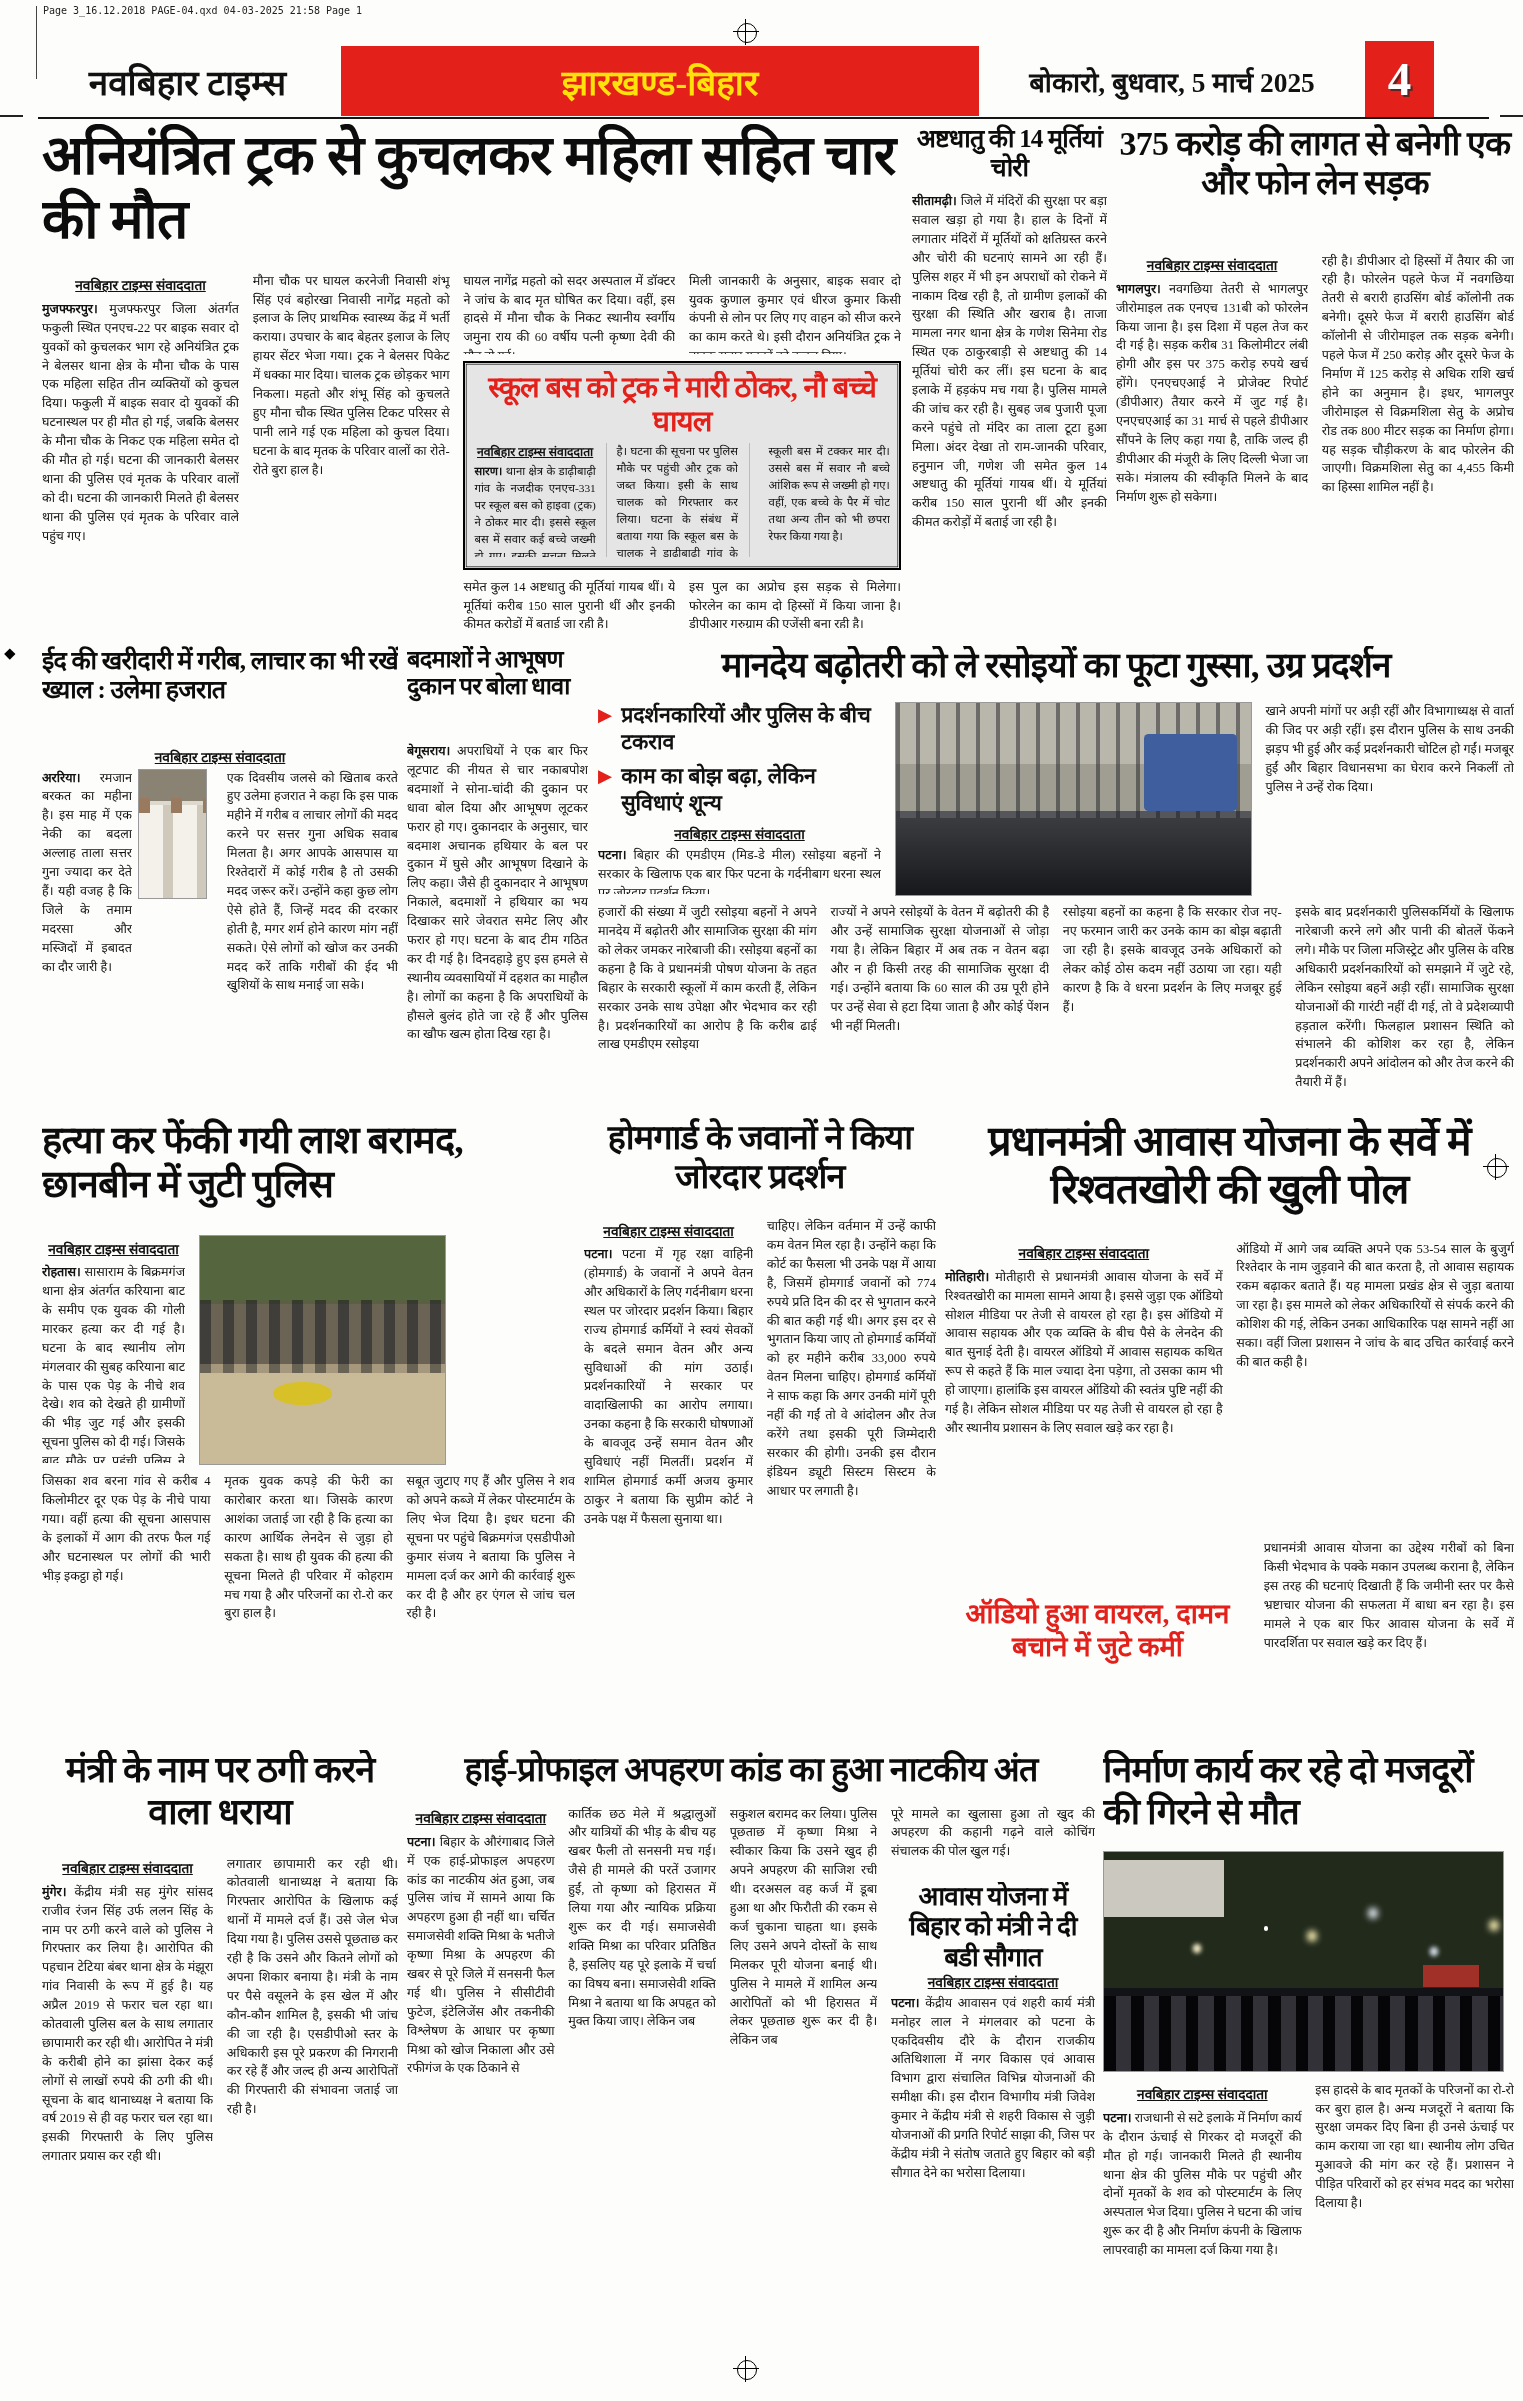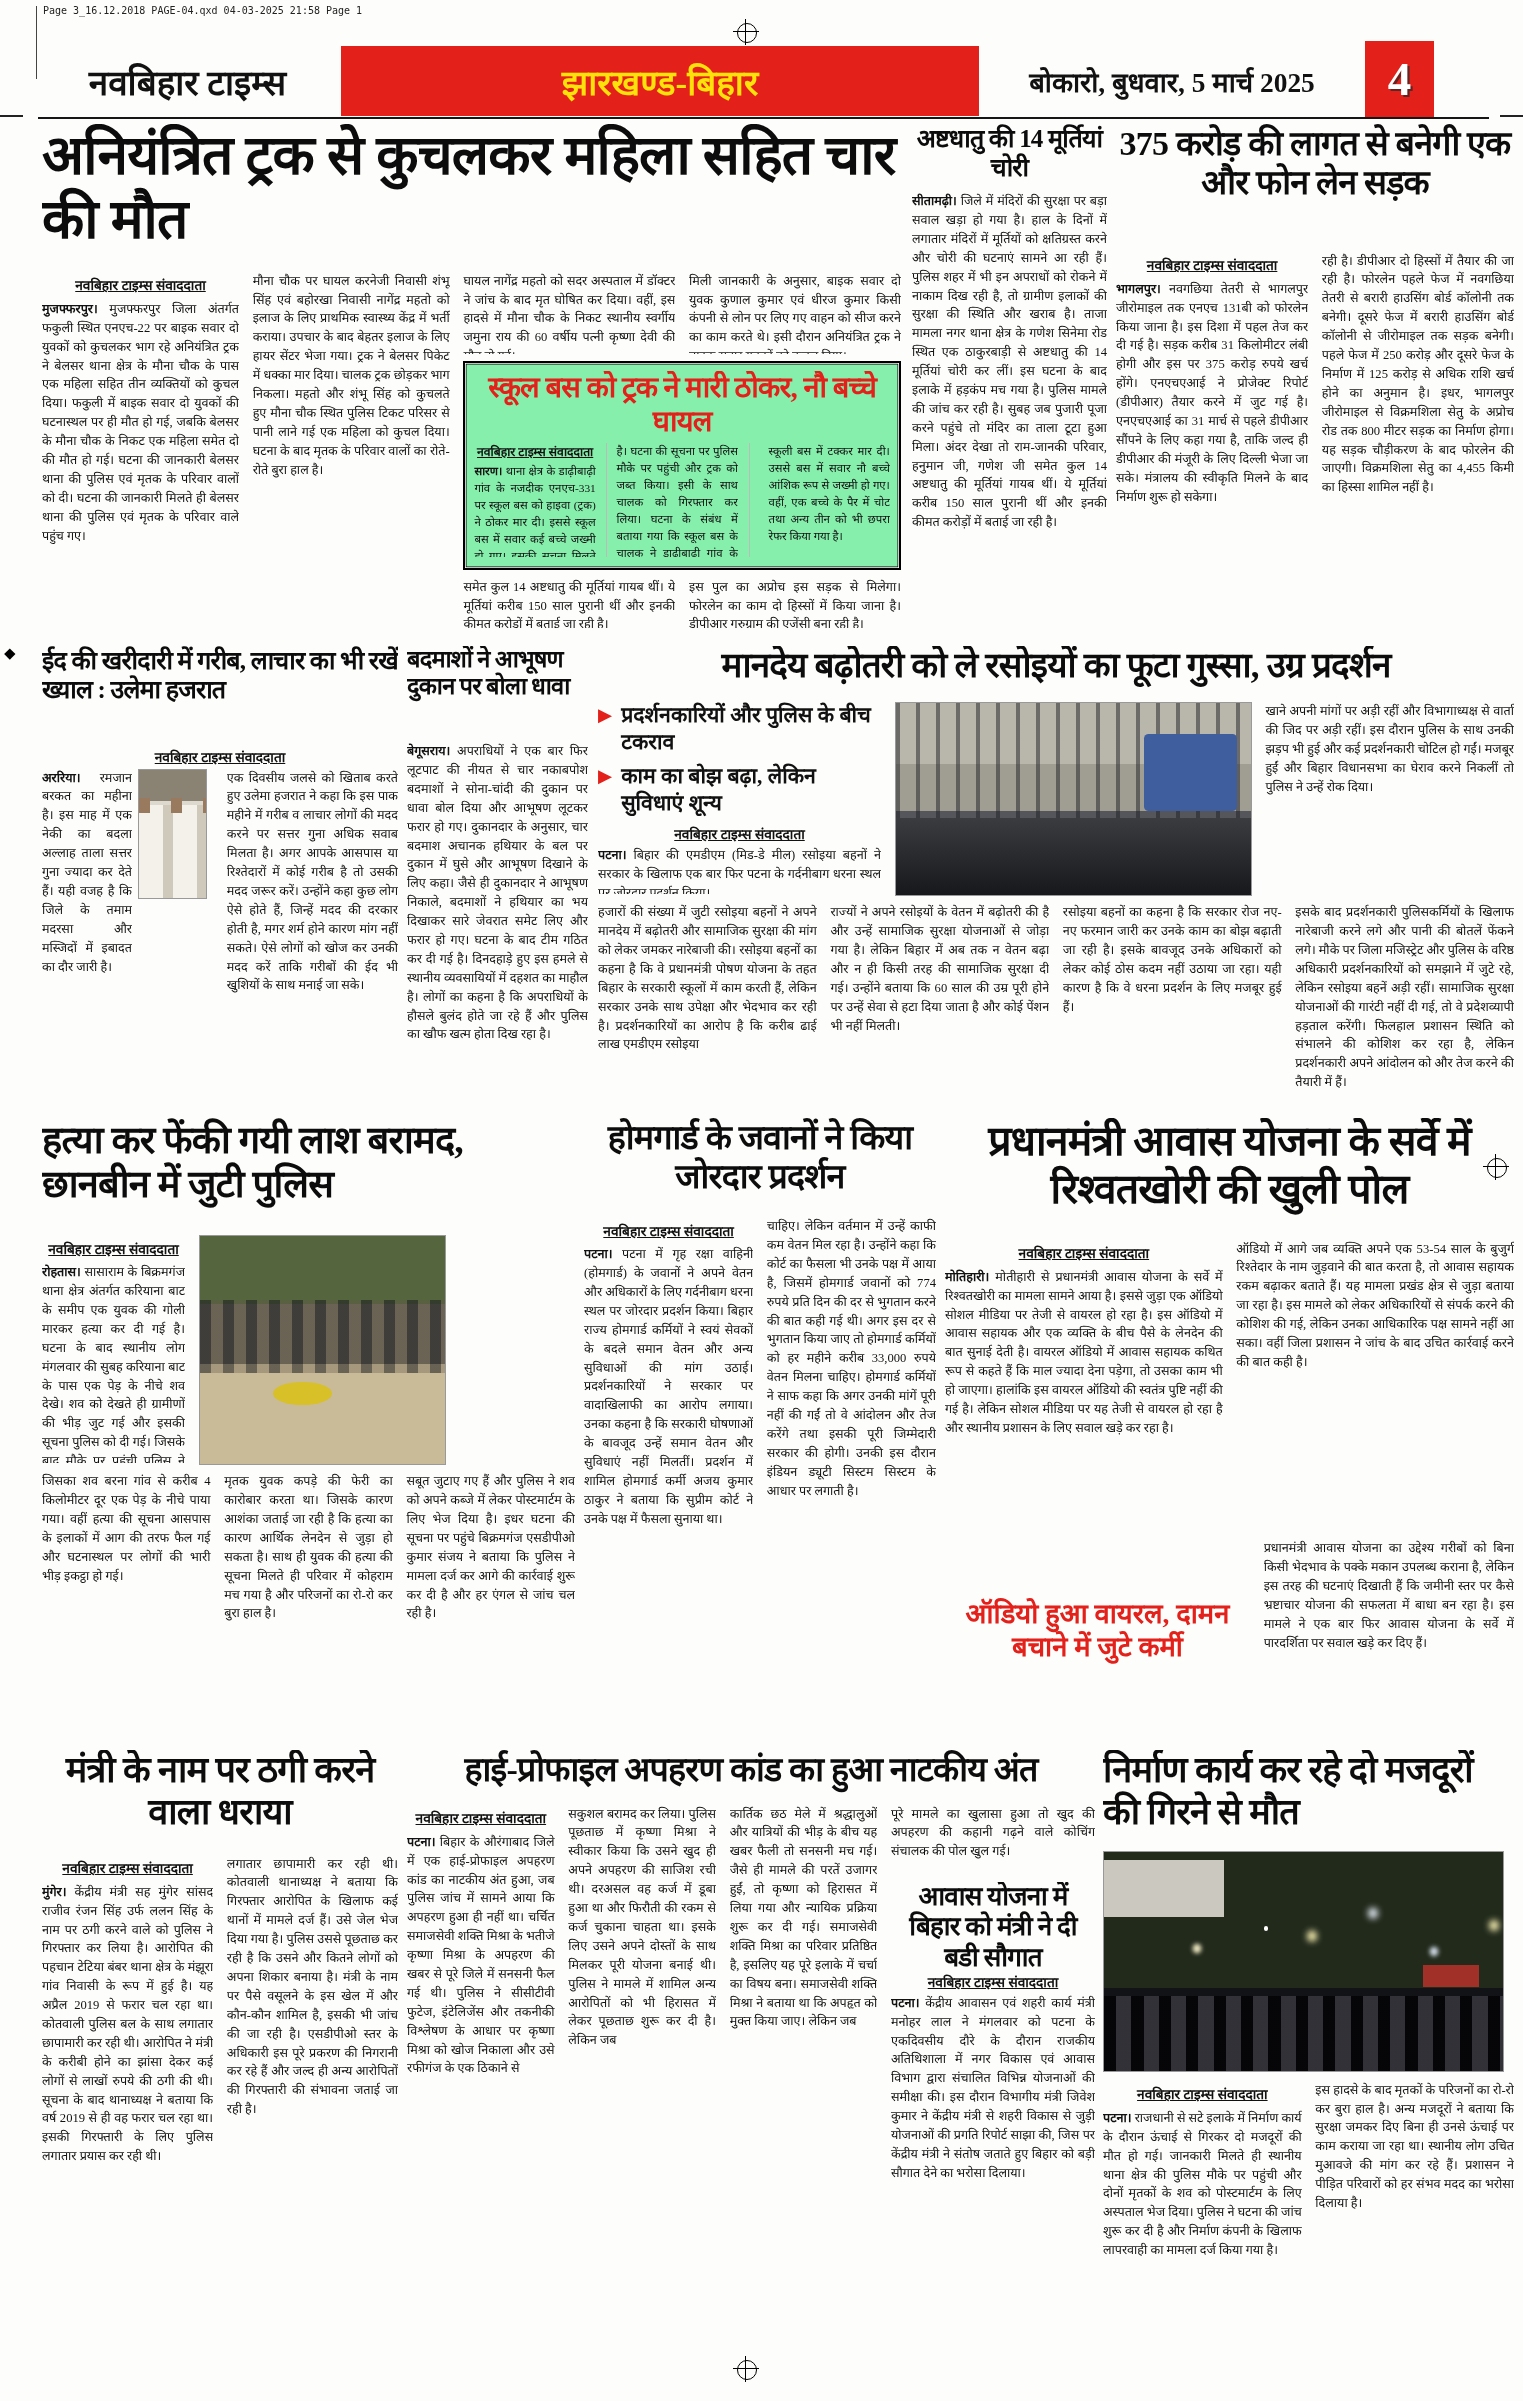--- a/index.html
+++ b/index.html
@@ -35,21 +35,21 @@
   .hl-sm{font-size:25px;}
   .hl-c{text-align:center;}
   .nowrap{white-space:nowrap;}
   .red{color:var(--red);}
   .by{font-weight:bold;text-decoration:underline;text-align:center;font-size:13.7px;margin:4.6px 0 3px;}
   .cols{display:flex;gap:13.7px;}
   .c{flex:1;overflow:hidden;text-align:justify;font-size:12.6px;line-height:1.5;}
   .c p{margin:0;}
   .dl{font-weight:bold;}
   .busbox{border:2.3px solid #000;box-shadow:inset 0 0 0 0.8px #fff, inset 0 0 0 1.5px #000;
-        padding:7.6px 9.1px;background:#86efac;}
+        padding:7.6px 9.1px;background:#e5e5e5;}
   .bullet{display:flex;gap:9.1px;align-items:flex-start;font-size:21.3px;font-weight:bold;
         line-height:1.25;margin-bottom:7.6px;}
   .bullet .tri{color:var(--red);font-size:18.3px;line-height:1.5;}
   .inset-red{color:var(--red);font-weight:bold;font-size:27.4px;line-height:1.2;text-align:center;}
   
   .photo{position:relative;overflow:hidden;border:0.8px solid #999;}
   .photo>div{position:absolute;}
   .photo-protest{background:linear-gradient(180deg,#b9b6ab 0 32%,#a09d92 32% 56%,#54565c 56% 100%);}
   .photo-protest .gate{left:0;top:0;width:100%;height:62%;
         background:repeating-linear-gradient(90deg,rgba(30,32,38,.5) 0 3.8px,transparent 3.8px 20px);}
@@ -276,22 +276,22 @@
   </div>
 
   <div class="art" style="left:407px;top:1750px;width:688px;height:609px;">
     <div class="hl hl-c nowrap" style="height:47px;font-size:34px;">हाई-प्रोफाइल अपहरण कांड का हुआ नाटकीय अंत</div>
     <div class="cols" style="margin-top:7.6px;height:542px;">
       <div class="c">
         <div class="by">नवबिहार टाइम्स संवाददाता</div>
         <p><b class="dl">पटना।</b>
            <span>बिहार के औरंगाबाद जिले में एक हाई-प्रोफाइल अपहरण कांड का नाटकीय अंत हुआ, जब पुलिस जांच में सामने आया कि अपहरण हुआ ही नहीं था। चर्चित समाजसेवी शक्ति मिश्रा के भतीजे कृष्णा मिश्रा के अपहरण की खबर से पूरे जिले में सनसनी फैल गई थी। पुलिस ने सीसीटीवी फुटेज, इंटेलिजेंस और तकनीकी विश्लेषण के आधार पर कृष्णा मिश्रा को खोज निकाला और उसे रफीगंज के एक ठिकाने से</span></p>
       </div>
+      <div class="c">कार्तिक छठ मेले में श्रद्धालुओं और यात्रियों की भीड़ के बीच यह खबर फैली तो सनसनी मच गई। जैसे ही मामले की परतें उजागर हुईं, तो कृष्णा को हिरासत में लिया गया और न्यायिक प्रक्रिया शुरू कर दी गई। समाजसेवी शक्ति मिश्रा का परिवार प्रतिष्ठित है, इसलिए यह पूरे इलाके में चर्चा का विषय बना। समाजसेवी शक्ति मिश्रा ने बताया था कि अपहृत को मुक्त किया जाए। लेकिन जब</div>
       <div class="c">सकुशल बरामद कर लिया। पुलिस पूछताछ में कृष्णा मिश्रा ने स्वीकार किया कि उसने खुद ही अपने अपहरण की साजिश रची थी। दरअसल वह कर्ज में डूबा हुआ था और फिरौती की रकम से कर्ज चुकाना चाहता था। इसके लिए उसने अपने दोस्तों के साथ मिलकर पूरी योजना बनाई थी। पुलिस ने मामले में शामिल अन्य आरोपितों को भी हिरासत में लेकर पूछताछ शुरू कर दी है। लेकिन जब</div>
-      <div class="c">कार्तिक छठ मेले में श्रद्धालुओं और यात्रियों की भीड़ के बीच यह खबर फैली तो सनसनी मच गई। जैसे ही मामले की परतें उजागर हुईं, तो कृष्णा को हिरासत में लिया गया और न्यायिक प्रक्रिया शुरू कर दी गई। समाजसेवी शक्ति मिश्रा का परिवार प्रतिष्ठित है, इसलिए यह पूरे इलाके में चर्चा का विषय बना। समाजसेवी शक्ति मिश्रा ने बताया था कि अपहृत को मुक्त किया जाए। लेकिन जब</div>
       <div style="flex:0 0 204px;overflow:hidden;display:flex;flex-direction:column;">
         <div class="c" style="flex:0 0 73px;">पूरे मामले का खुलासा हुआ तो खुद की अपहरण की कहानी गढ़ने वाले कोचिंग संचालक की पोल खुल गई।</div>
         <div class="hl hl-c" style="height:85px;font-size:26px;margin-top:4.6px;">आवास योजना में बिहार को मंत्री ने दी बड़ी सौगात</div>
         <div class="by">नवबिहार टाइम्स संवाददाता</div>
         <div class="c" style="flex:1;">
           <p><b class="dl">पटना।</b>
              <span>केंद्रीय आवासन एवं शहरी कार्य मंत्री मनोहर लाल ने मंगलवार को पटना के एकदिवसीय दौरे के दौरान राजकीय अतिथिशाला में नगर विकास एवं आवास विभाग द्वारा संचालित विभिन्न योजनाओं की समीक्षा की। इस दौरान विभागीय मंत्री जिवेश कुमार ने केंद्रीय मंत्री से शहरी विकास से जुड़ी योजनाओं की प्रगति रिपोर्ट साझा की, जिस पर केंद्रीय मंत्री ने संतोष जताते हुए बिहार को बड़ी सौगात देने का भरोसा दिलाया।</span></p>
         </div>
       </div>
     </div>

